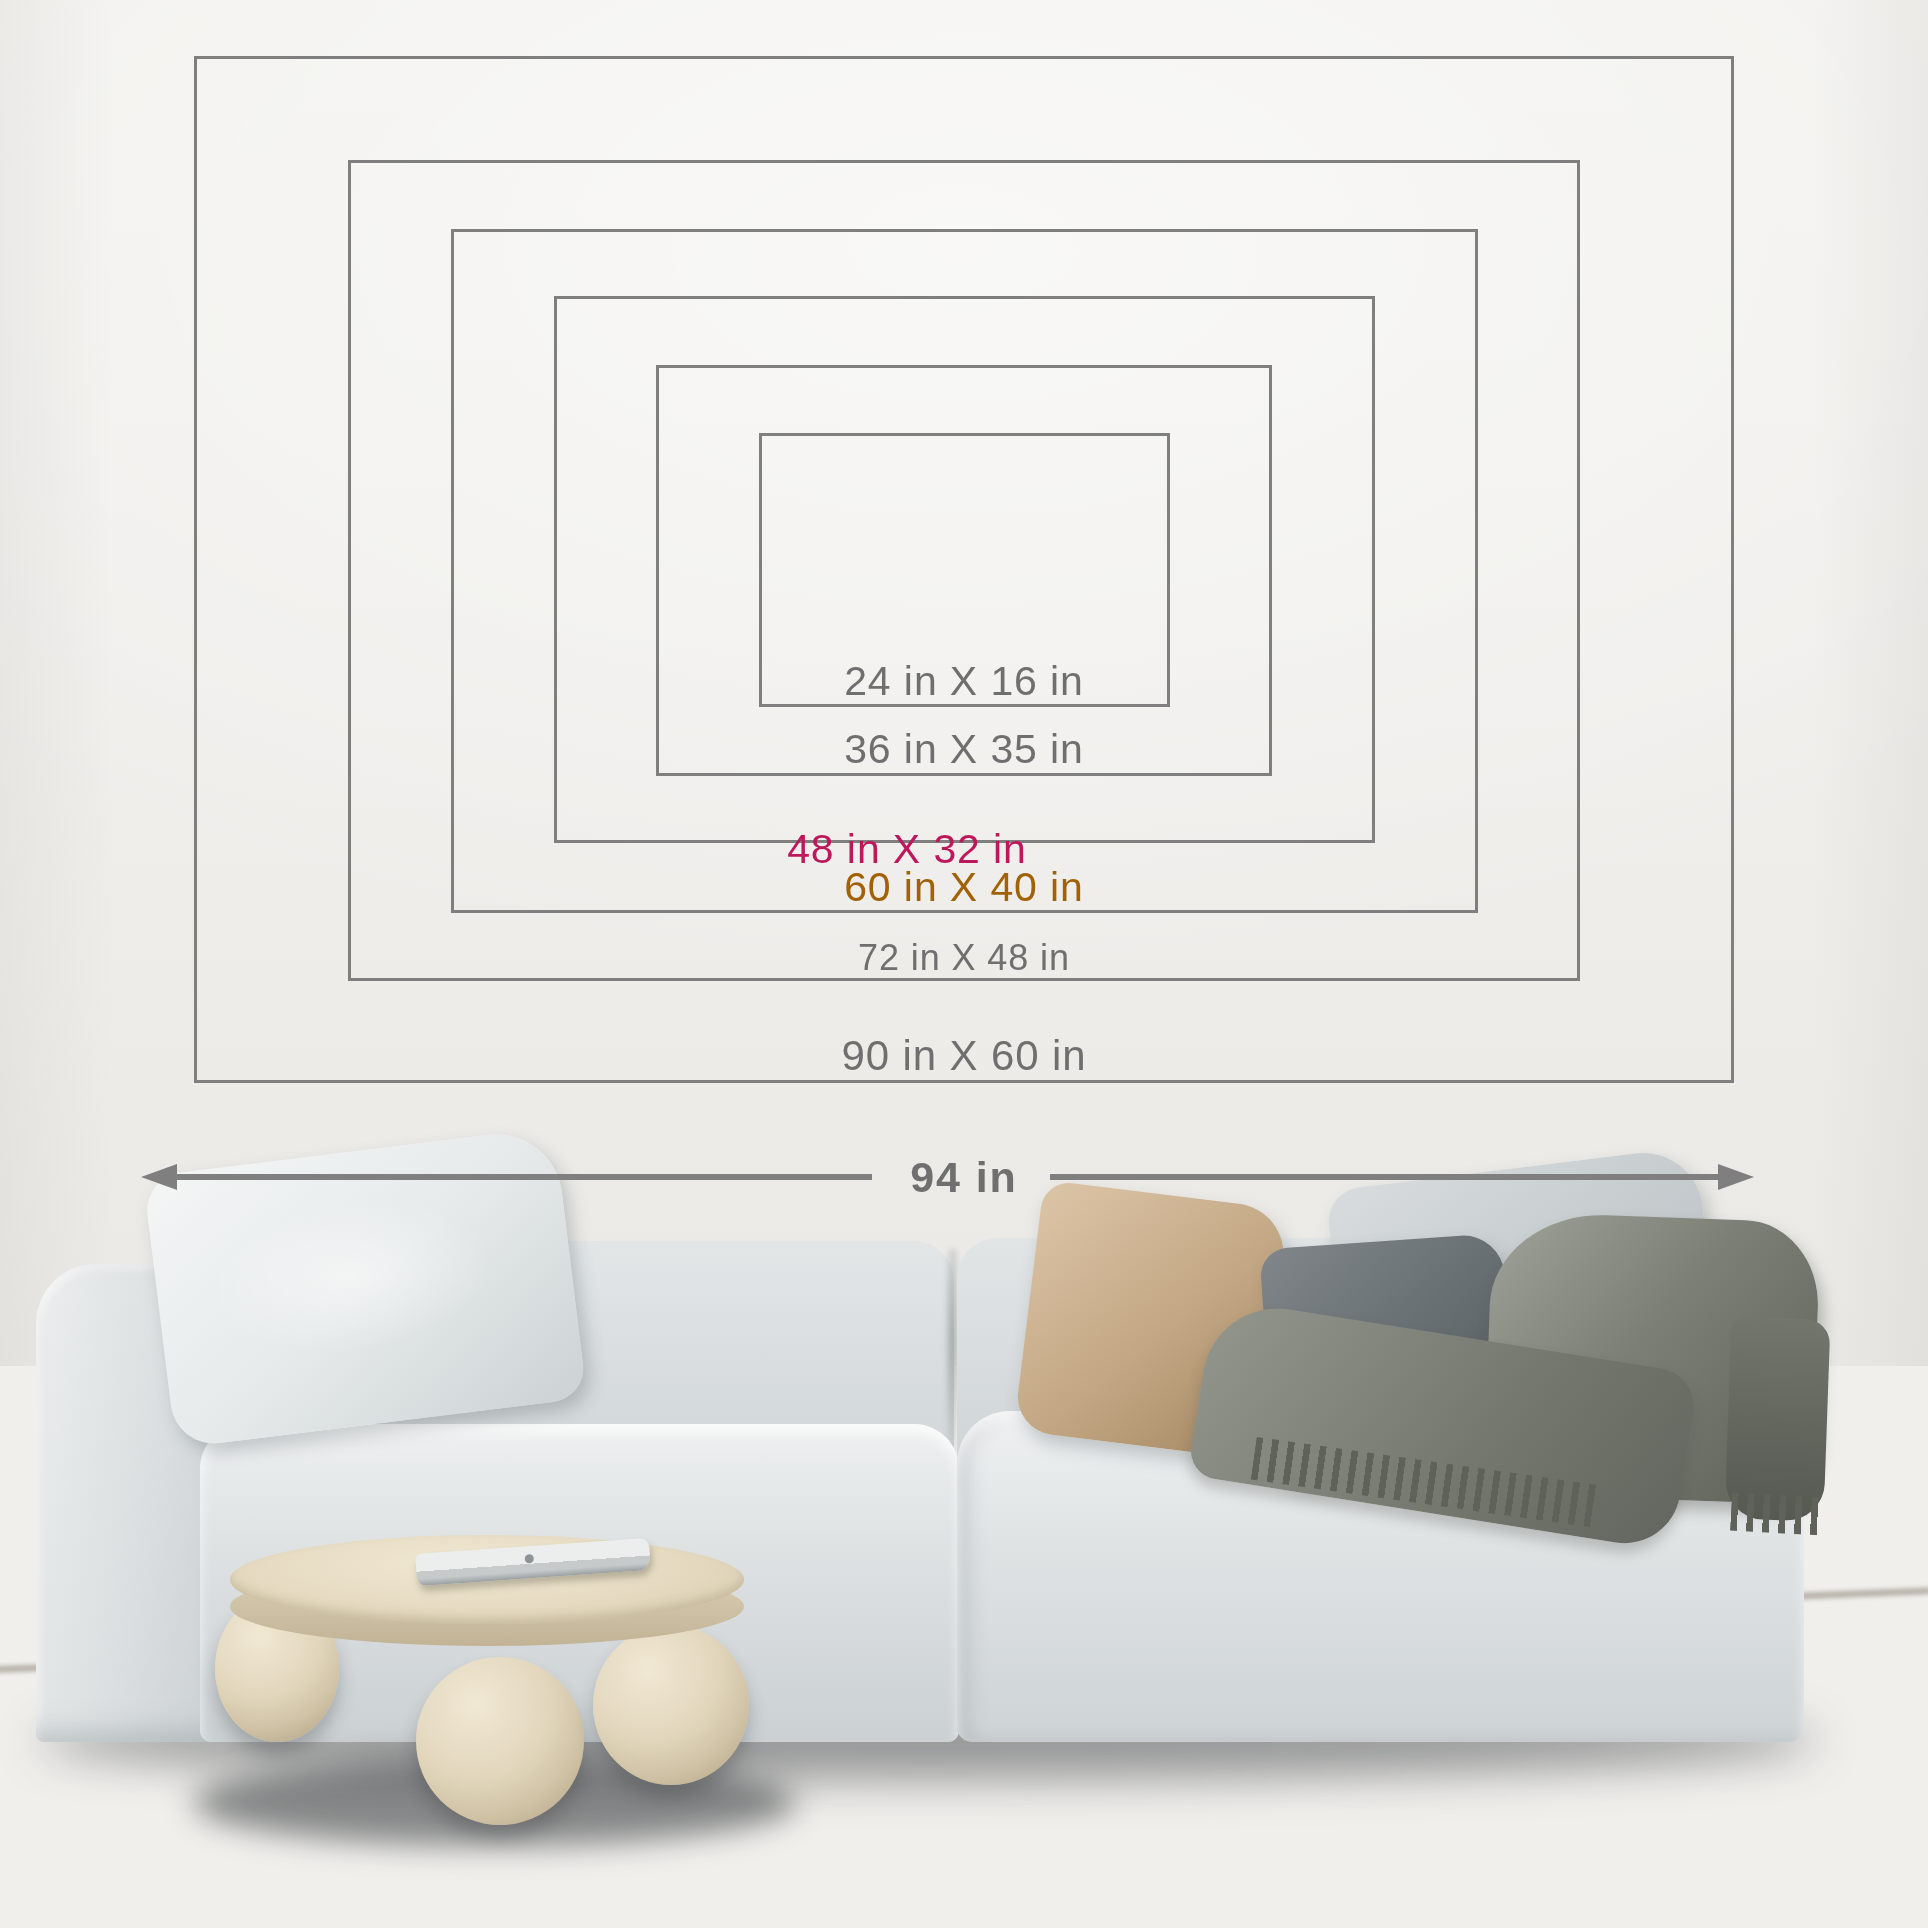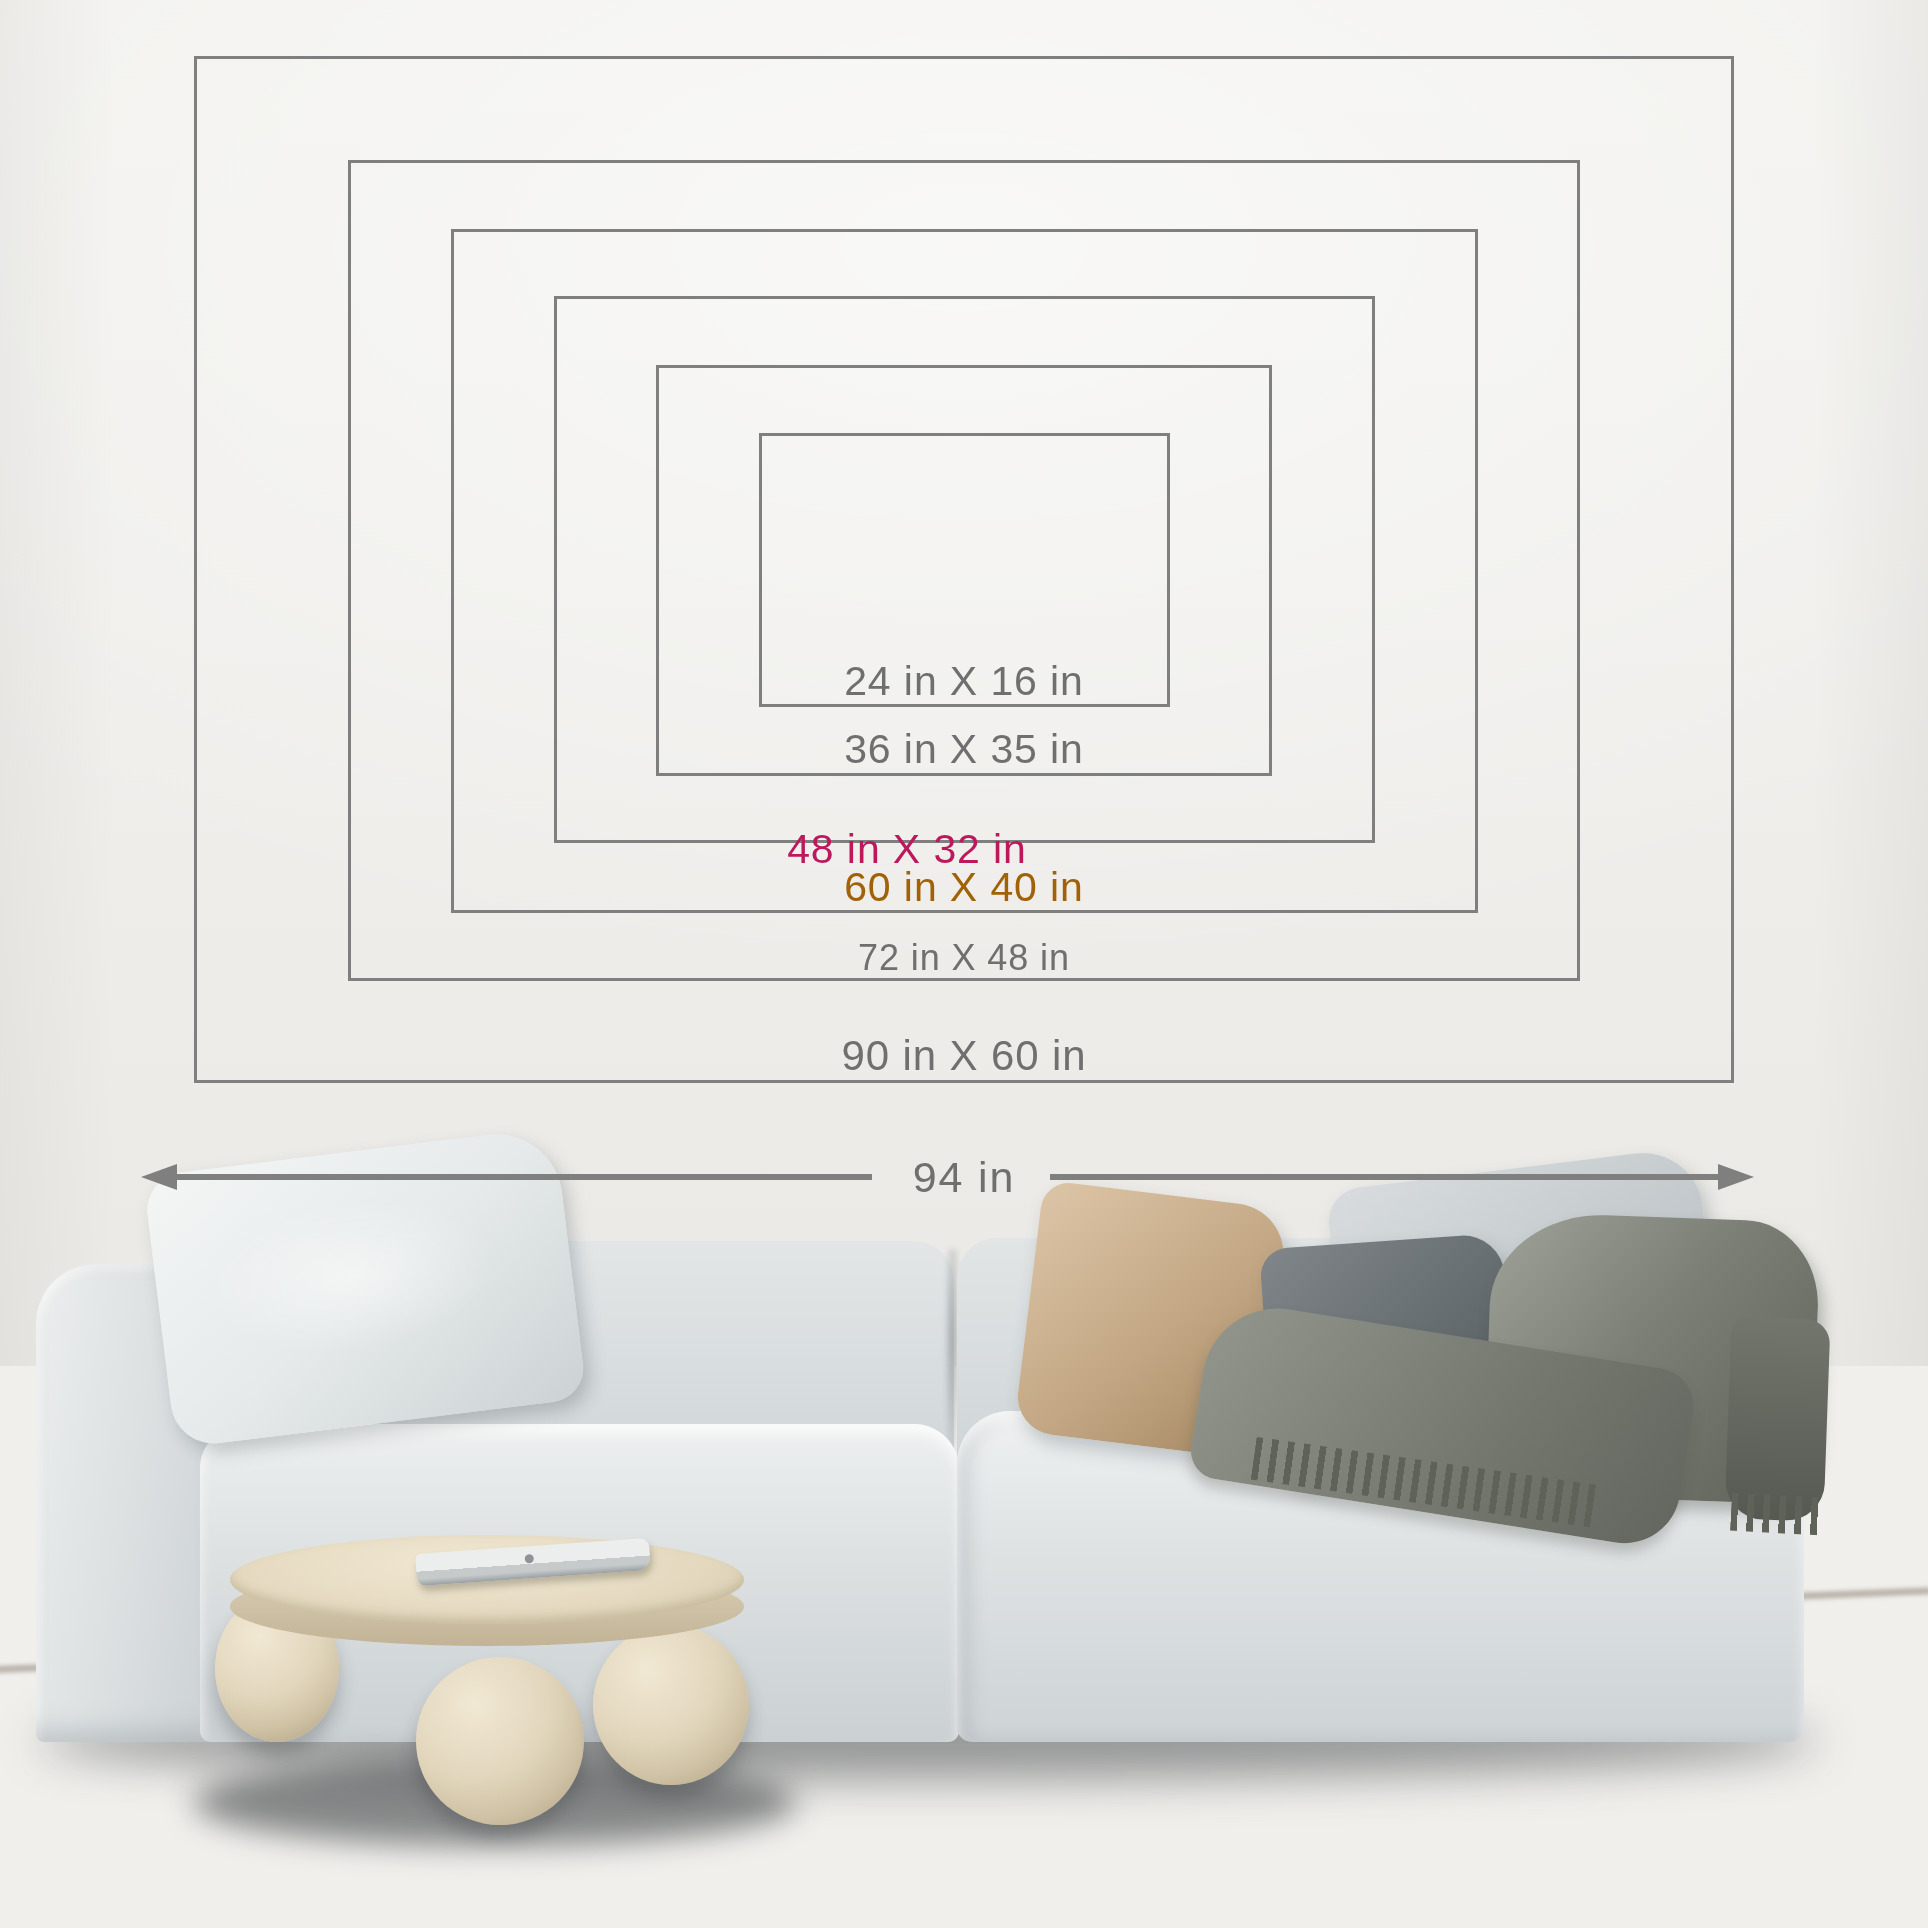--- a/index.html
+++ b/index.html
@@ -183,21 +183,21 @@
   .size-rect{border-style:solid;background:transparent;}
   .size-label{
     transform:translate(-50%,-100%);
     white-space:nowrap;line-height:1;letter-spacing:0.9px;
   }
   #width-arrow{inset:0;z-index:9;}
   .arrow-line{background:var(--line);}
   .arrow-head{width:0;height:0;border-style:solid;border-color:transparent;}
   .arrow-label{
     transform:translate(-50%,-50%);white-space:nowrap;line-height:1;
-    color:var(--text);letter-spacing:1.9px;
+    color:var(--text);letter-spacing:1.9px;font-weight:bold;
   }
 </style>
 </head>
 <body>
 
 <div id="stage">
 
   <div class="wall"></div>
   <div class="wall-vignette"></div>
   <div class="floor"></div>

